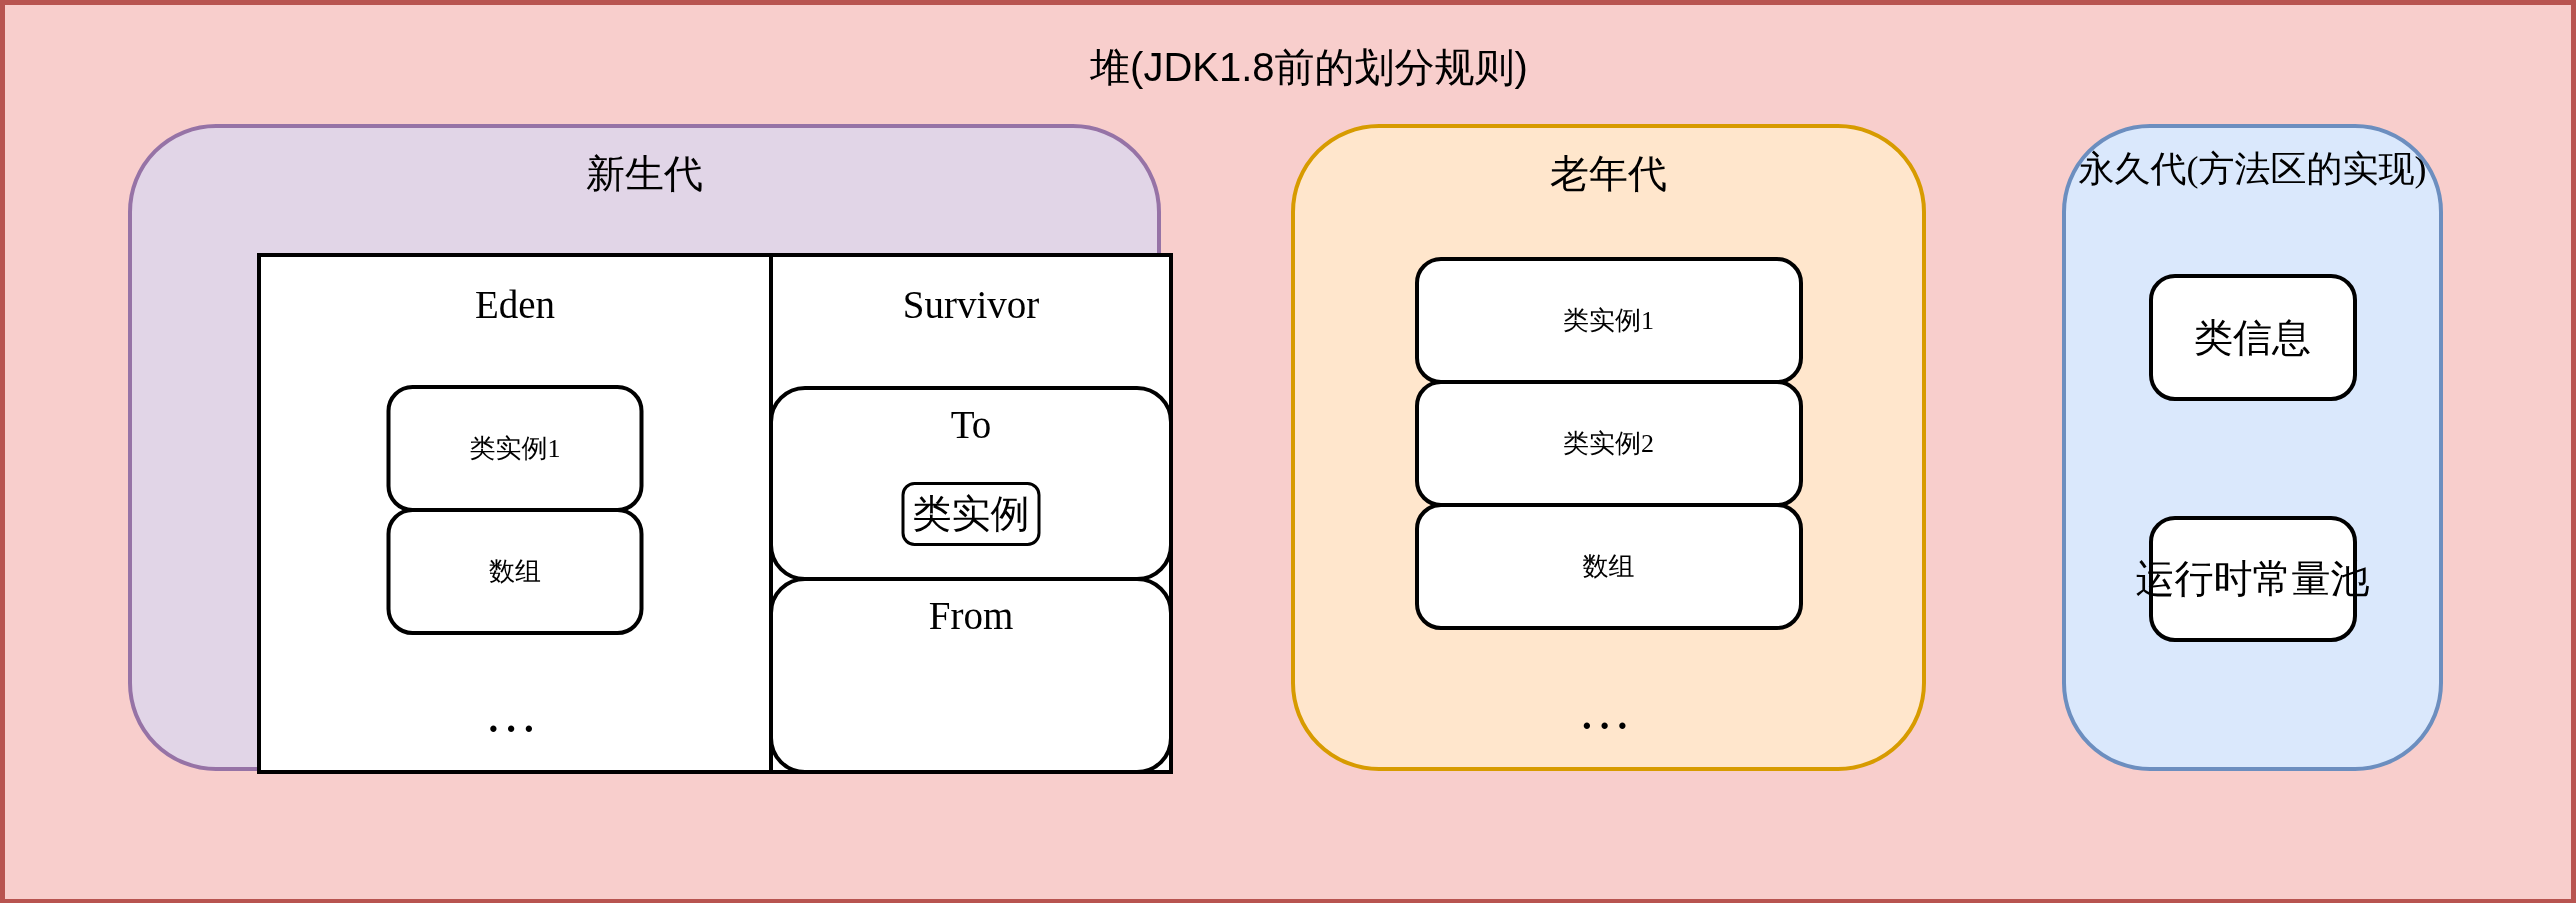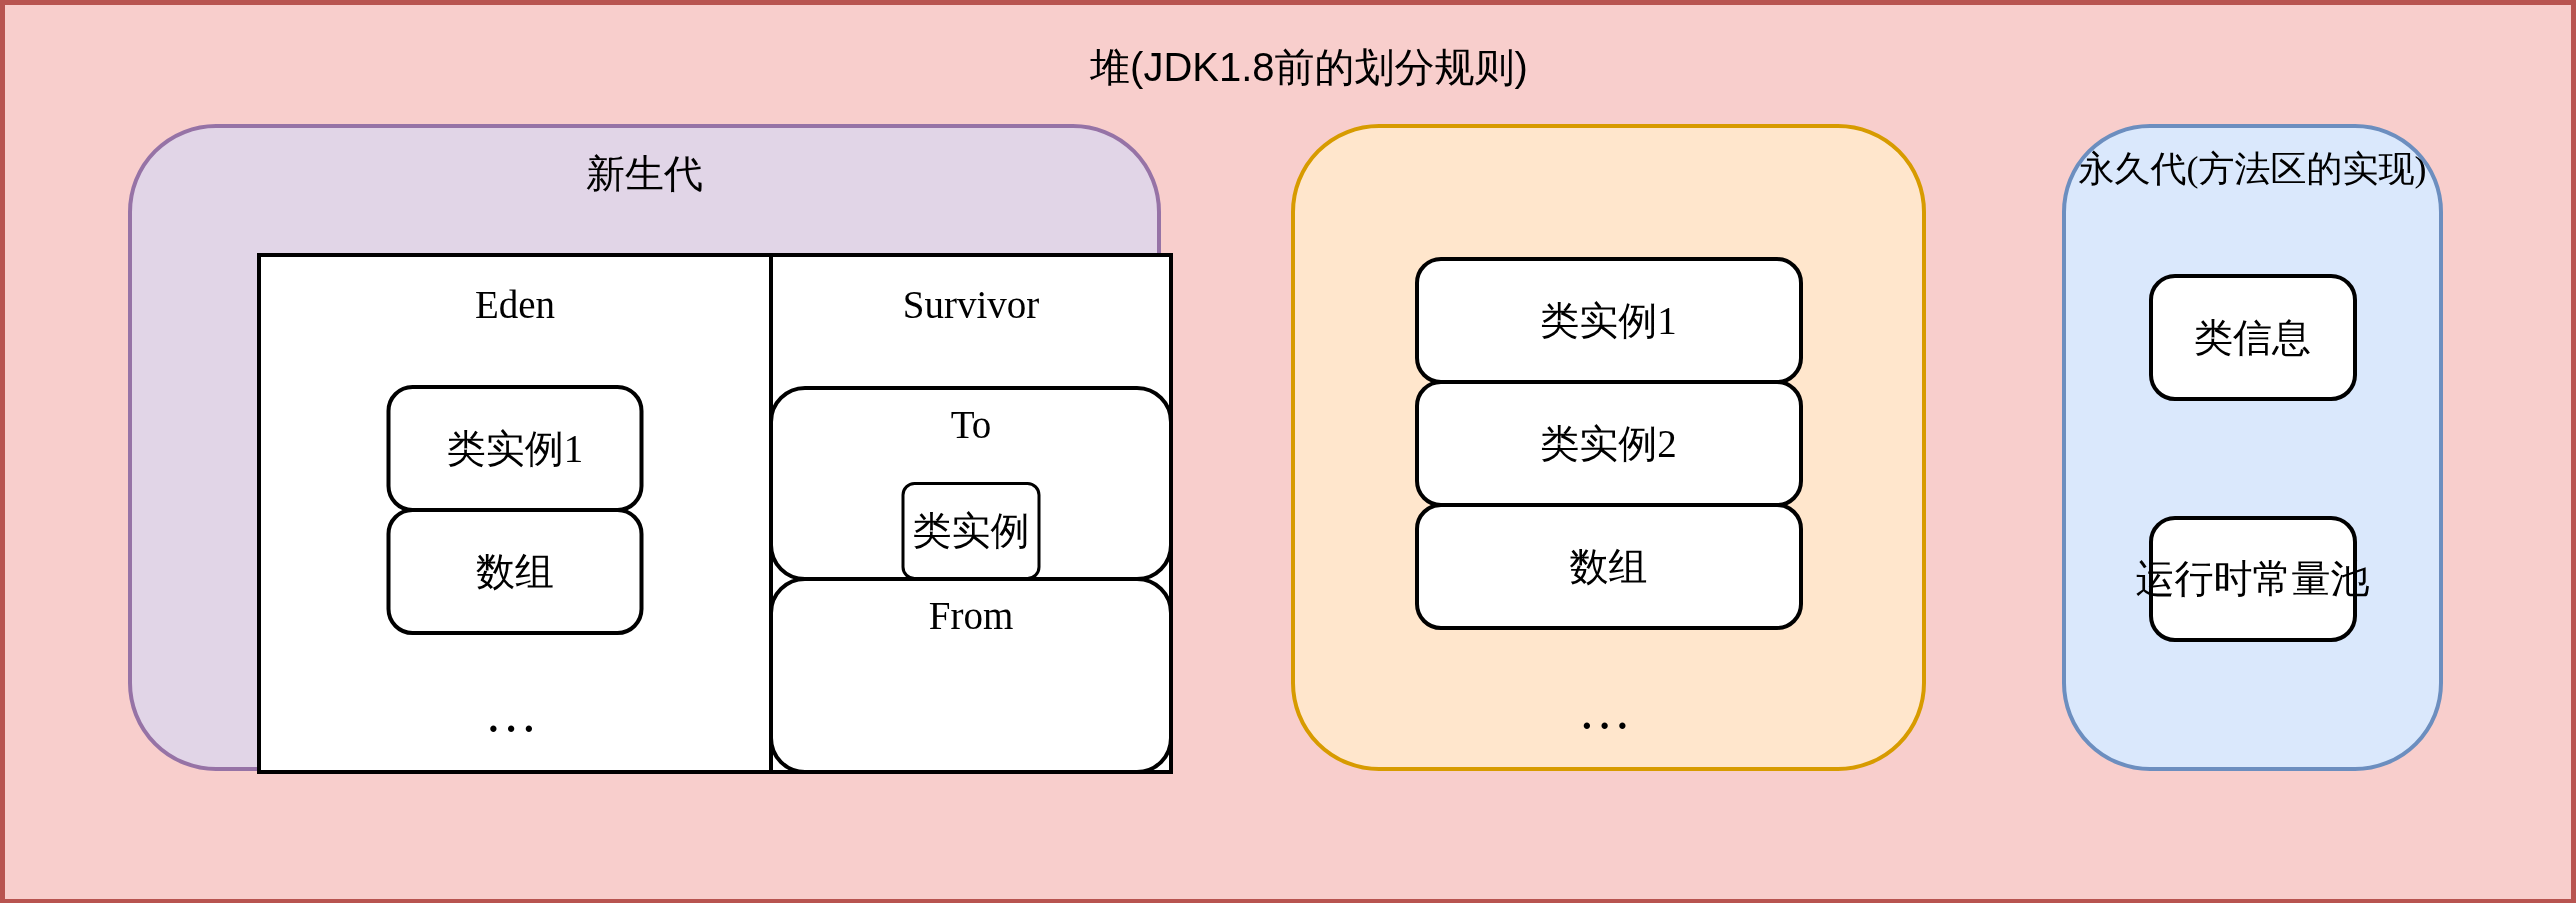--- a/index.html
+++ b/index.html
@@ -110,21 +110,21 @@
   .eden .obj-stack { width: 257px; }
   .old .obj-stack  { top: 129px; width: 388px; }
   .obj-box {
     height: 127px;
     background: var(--box-bg, #FFFFFF);
     border: 4px solid var(--ink, #000000);
     border-radius: 26px;
     display: flex;
     align-items: center;
     justify-content: center;
-    font-size: 39px;
+    font-size: 26px;
   }
   .obj-box + .obj-box { margin-top: -4px; }
 
   .ellipsis {
     position: absolute;
     bottom: 32px;
     left: 0;
     right: 0;
     text-align: center;
     font-size: 39px;
@@ -157,21 +157,21 @@
     line-height: 1.15;
   }
   .mini-box {
     position: absolute;
     top: 92px;
     left: 50%;
     transform: translateX(-50%);
     border: 3.2px solid var(--ink, #000000);
     border-radius: 13px;
     background: var(--box-bg, #FFFFFF);
-    padding: 25px 8px;
+    padding: 8px 8px;
     font-size: 39px;
     line-height: 42px;
     white-space: nowrap;
   }
 
   
   .perm-box {
     position: absolute;
     left: 50%;
     transform: translateX(-50%);
@@ -224,20 +224,21 @@
 
         <div class="surv-box from">
           <div class="surv-box-label">From</div>
         </div>
       </div>
 
     </div>
   </section>
 
   <section class="gen old">
+    <div class="gen-label">老年代</div>
     <div class="obj-stack">
       <div class="obj-box">
         <span>类实例1</span>
       </div>
       <div class="obj-box">
         <span>类实例2</span>
       </div>
       <div class="obj-box">
         <span>数组</span>
       </div>

